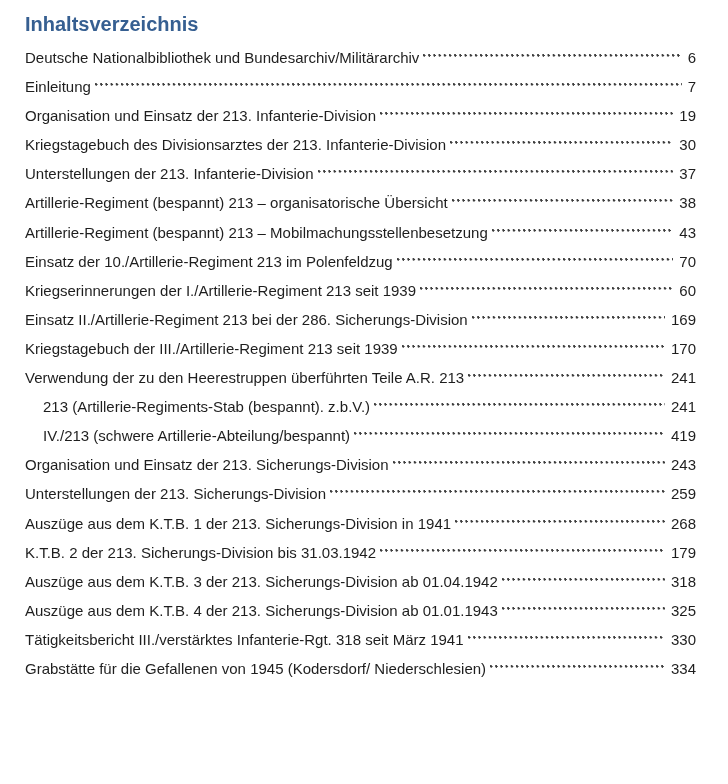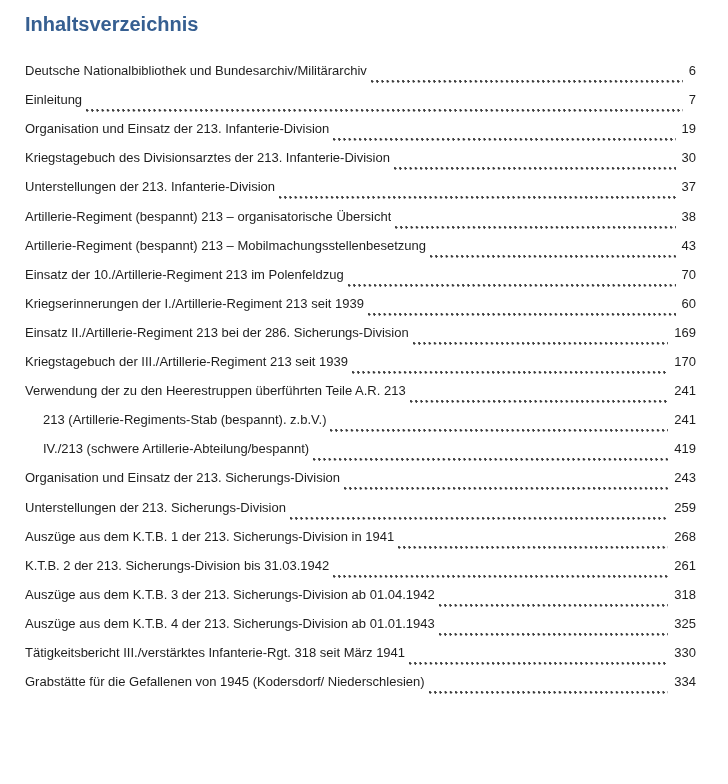--- a/index.html
+++ b/index.html
@@ -23,23 +23,23 @@
     font-size: 20px;
     line-height: 24px;
     font-weight: bold;
     letter-spacing: 0px;
   }
   .toc-list {
     width: 100%;
   }
   .toc-row {
     display: flex;
-    align-items: flex-end;
+    align-items: flex-start;
     height: 29.1px;
-    font-size: 13px;
+    font-size: 15px;
     cursor: pointer;
   }
   .toc-row.level-2 {
     padding-left: 18px;
   }
   .toc-label {
     white-space: nowrap;
     flex: 0 1 auto;
     overflow: hidden;
   }
@@ -149,21 +149,21 @@
     <span class="toc-page">259</span>
   </div>
       <div class="toc-row">
     <span class="toc-label">Auszüge aus dem K.T.B. 1 der 213. Sicherungs-Division in 1941</span>
     <span class="toc-leader"></span>
     <span class="toc-page">268</span>
   </div>
       <div class="toc-row">
     <span class="toc-label">K.T.B. 2 der 213. Sicherungs-Division bis 31.03.1942</span>
     <span class="toc-leader"></span>
-    <span class="toc-page">261</span>
+    <span class="toc-page">179</span>
   </div>
       <div class="toc-row">
     <span class="toc-label">Auszüge aus dem K.T.B. 3 der 213. Sicherungs-Division ab 01.04.1942</span>
     <span class="toc-leader"></span>
     <span class="toc-page">318</span>
   </div>
       <div class="toc-row">
     <span class="toc-label">Auszüge aus dem K.T.B. 4 der 213. Sicherungs-Division ab 01.01.1943</span>
     <span class="toc-leader"></span>
     <span class="toc-page">325</span>

